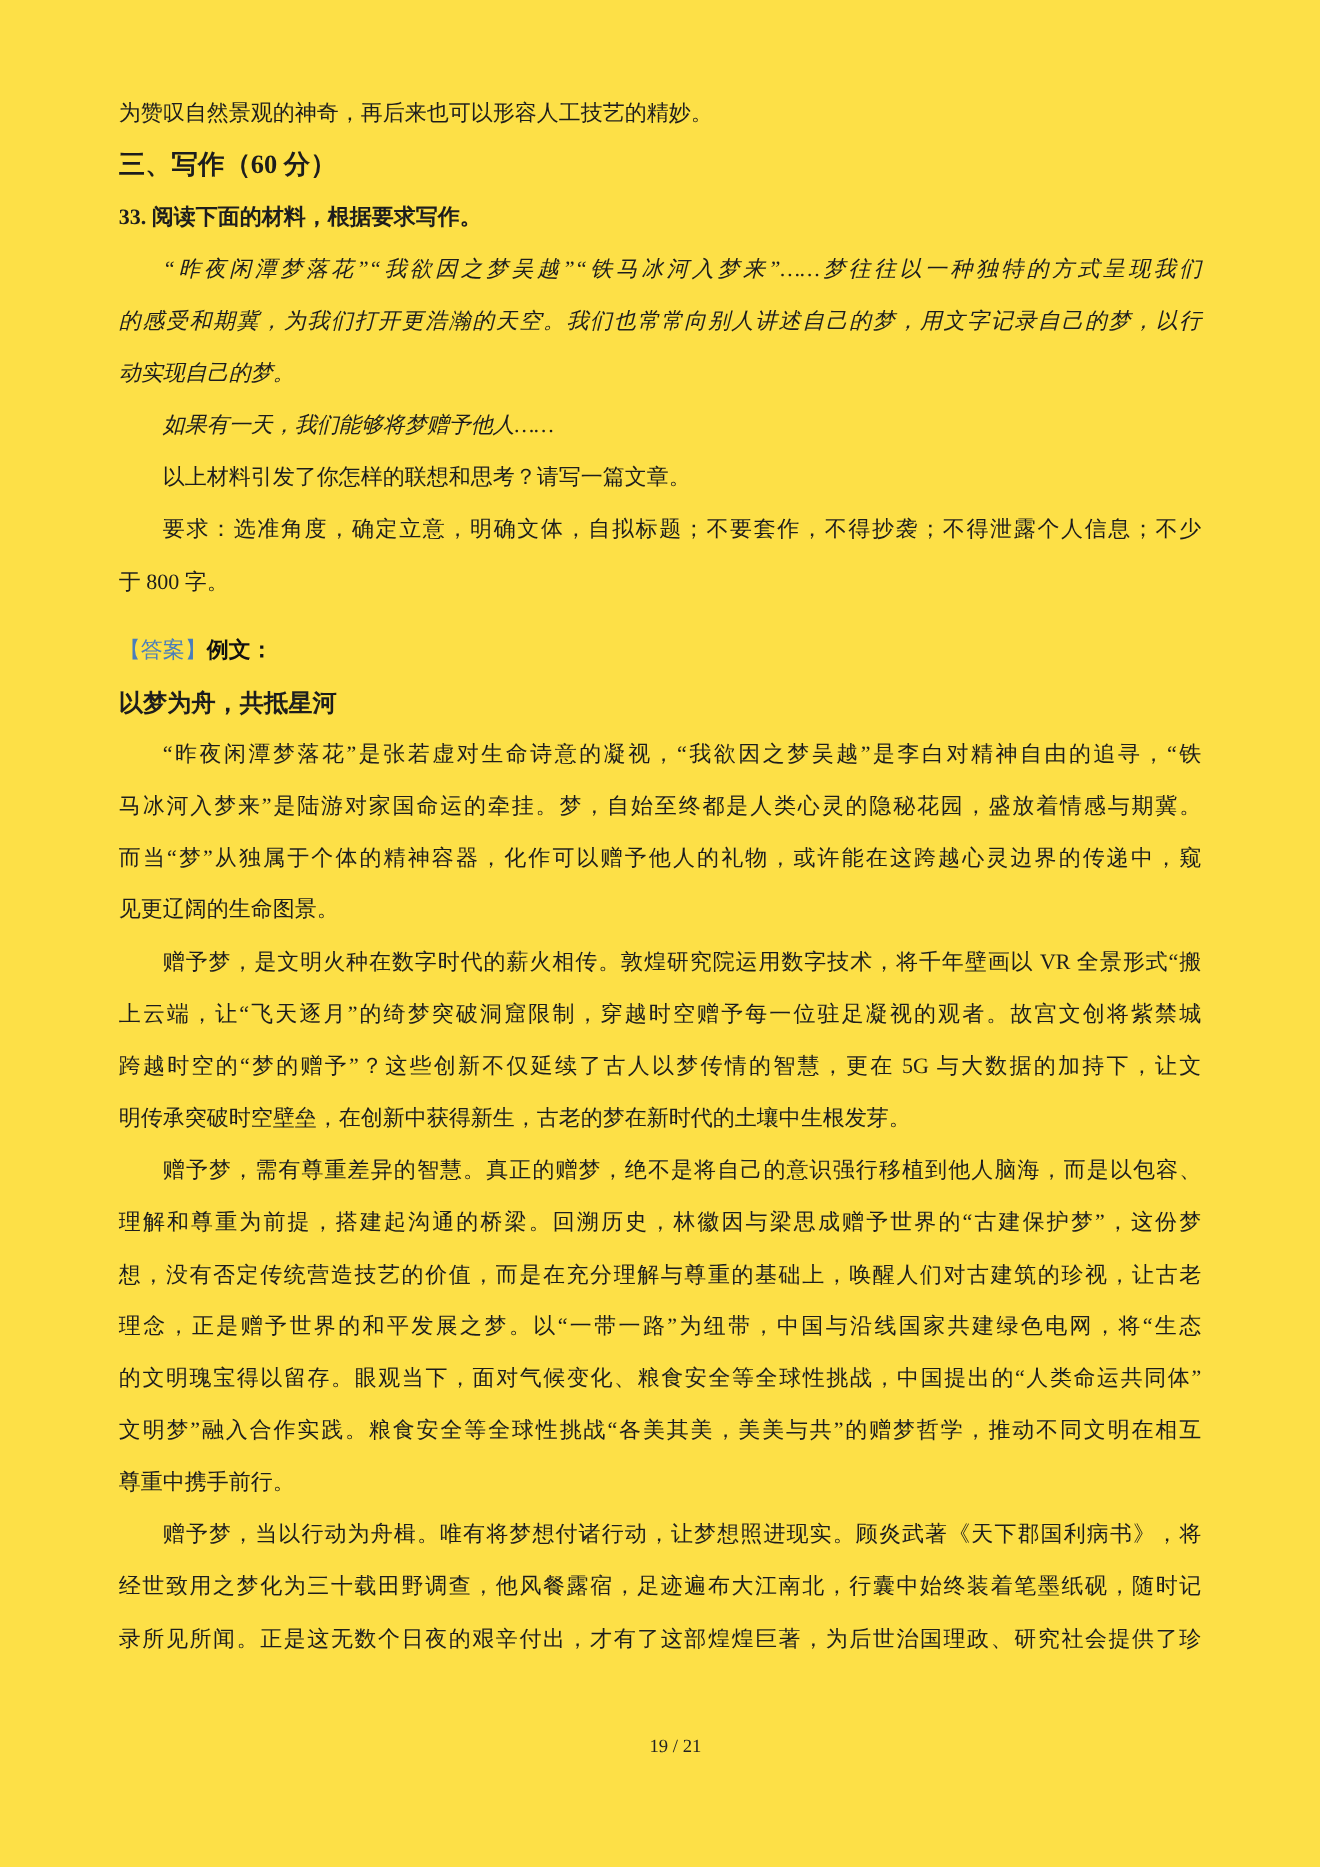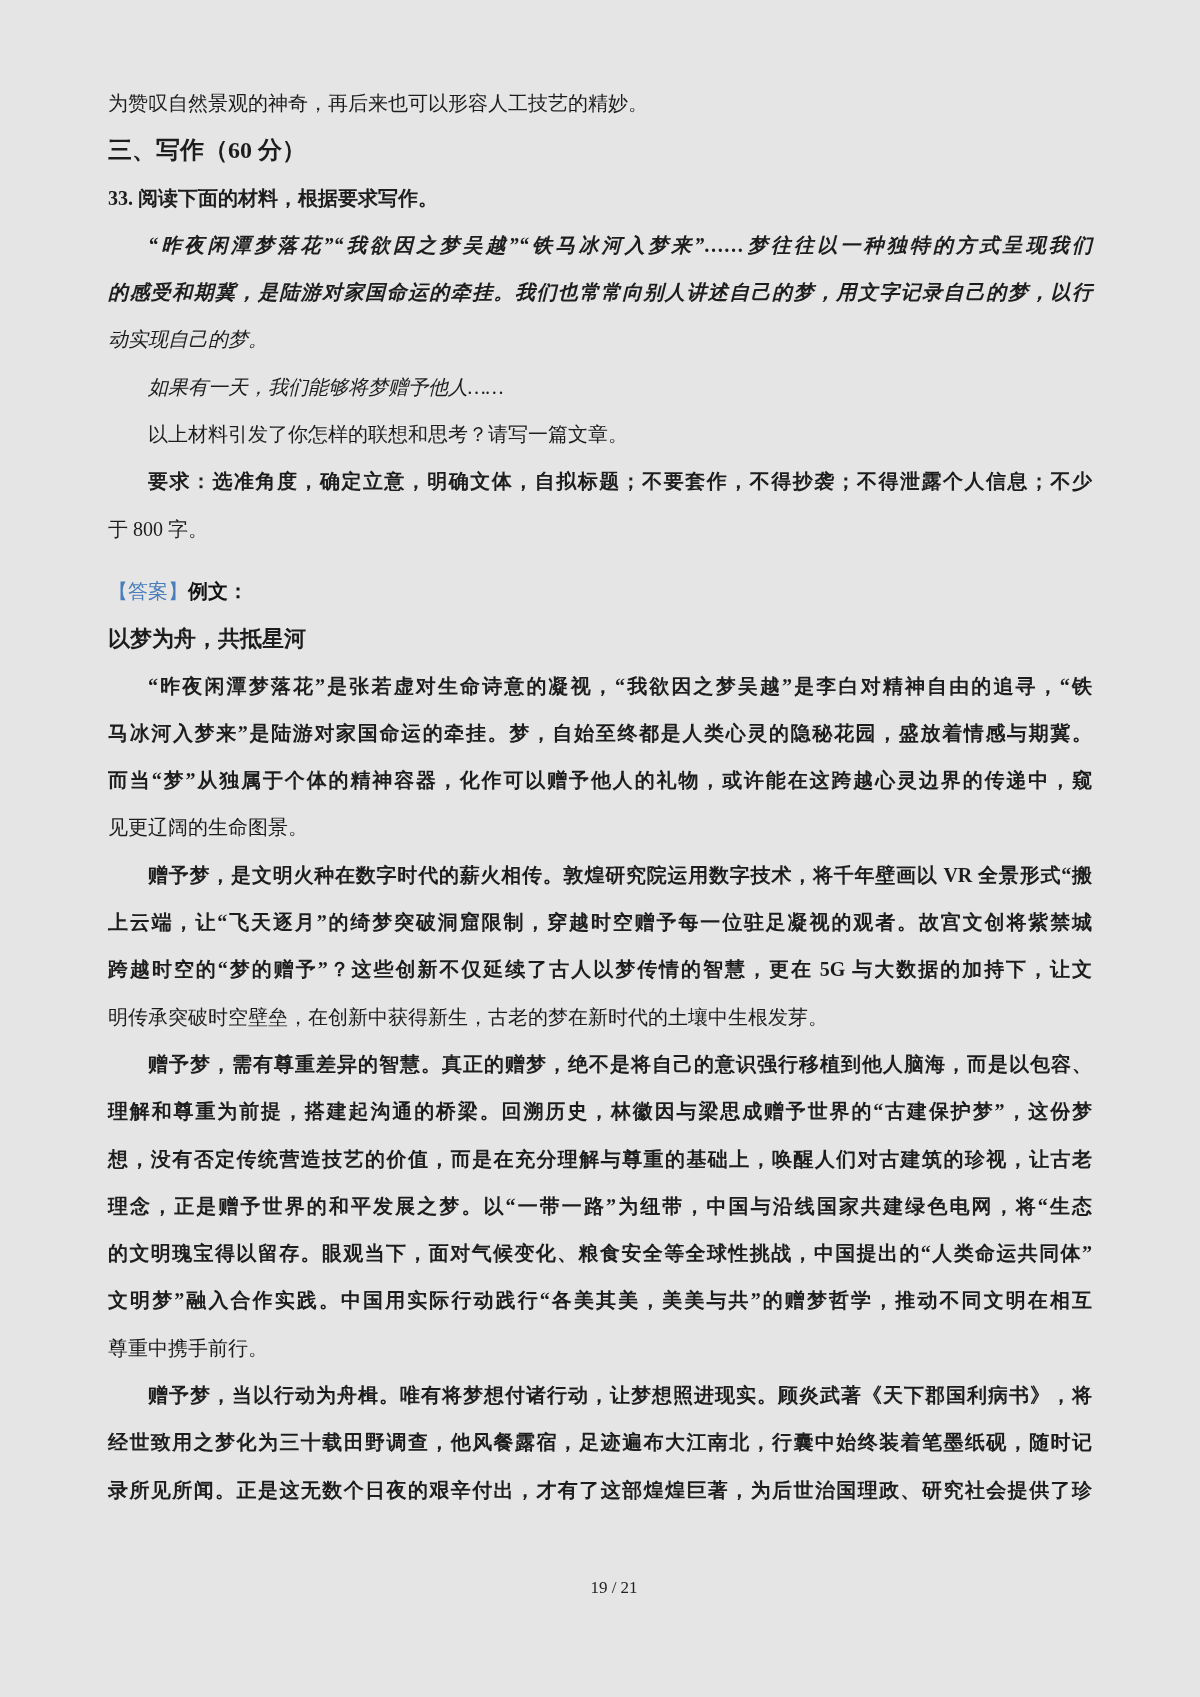--- a/index.html
+++ b/index.html
@@ -1,36 +1,36 @@
 <!DOCTYPE html>
 <html><head>
 <meta charset="utf-8">
 <style>
   html,body{margin:0;padding:0;background:#ffffff;}
   .page{
     position:relative;
     width:1200px;
     height:1697px;
-    background:#e5e5e5;
+    background:#fde047;
     font-family:"Liberation Serif","DejaVu Serif",serif;
     color:#1d1d1d;
     overflow:hidden;
   }
   .doc{
     position:absolute;
     left:108px;
     top:0;
     width:984px;
     padding-top:80px;
     font-size:20px;
     line-height:47.3px;
   }
   .ln{min-height:47.3px;}
   
-  .full{text-align:justify;text-align-last:justify;font-weight:bold;}
+  .full{text-align:justify;text-align-last:justify;}
   
   .ind{text-indent:2em;}
   
   .kaiti{font-style:italic;}
   .heading{
     font-weight:bold;
     font-size:24px;
   }
   .qlabel{font-weight:bold;}
   .answer-line .accent{color:#4a7ebb;}
@@ -58,21 +58,21 @@
   <div class="doc">
 
     <div class="ln">为赞叹自然景观的神奇，再后来也可以形容人工技艺的精妙。</div>
 
     <div class="ln heading">三、写作（60 分）</div>
 
     <div class="ln qlabel">33. 阅读下面的材料，根据要求写作。</div>
 
     <div class="kaiti">
       <div class="ln full ind">“昨夜闲潭梦落花”“我欲因之梦吴越”“铁马冰河入梦来”……梦往往以一种独特的方式呈现我们</div>
-      <div class="ln full">的感受和期冀，是陆游对家国命运的牵挂。我们也常常向别人讲述自己的梦，用文字记录自己的梦，以行</div>
+      <div class="ln full">的感受和期冀，为我们打开更浩瀚的天空。我们也常常向别人讲述自己的梦，用文字记录自己的梦，以行</div>
       <div class="ln">动实现自己的梦。</div>
       <div class="ln ind">如果有一天，我们能够将梦赠予他人……</div>
     </div>
 
     <div>
       <div class="ln ind">以上材料引发了你怎样的联想和思考？请写一篇文章。</div>
       <div class="ln full ind">要求：选准角度，确定立意，明确文体，自拟标题；不要套作，不得抄袭；不得泄露个人信息；不少</div>
       <div class="ln">于 800 字。</div>
     </div>
 
@@ -95,21 +95,21 @@
       <div class="ln full">跨越时空的“梦的赠予”？这些创新不仅延续了古人以梦传情的智慧，更在 5G 与大数据的加持下，让文</div>
       <div class="ln">明传承突破时空壁垒，在创新中获得新生，古老的梦在新时代的土壤中生根发芽。</div>
     </div>
 
     <div>
       <div class="ln full ind">赠予梦，需有尊重差异的智慧。真正的赠梦，绝不是将自己的意识强行移植到他人脑海，而是以包容、</div>
       <div class="ln full">理解和尊重为前提，搭建起沟通的桥梁。回溯历史，林徽因与梁思成赠予世界的“古建保护梦”，这份梦</div>
       <div class="ln full">想，没有否定传统营造技艺的价值，而是在充分理解与尊重的基础上，唤醒人们对古建筑的珍视，让古老</div>
       <div class="ln full">理念，正是赠予世界的和平发展之梦。以“一带一路”为纽带，中国与沿线国家共建绿色电网，将“生态</div>
       <div class="ln full">的文明瑰宝得以留存。眼观当下，面对气候变化、粮食安全等全球性挑战，中国提出的“人类命运共同体”</div>
-      <div class="ln full">文明梦”融入合作实践。中国用实际行动践行“各美其美，美美与共”的赠梦哲学，推动不同文明在相互</div>
+      <div class="ln full">文明梦”融入合作实践。粮食安全等全球性挑战“各美其美，美美与共”的赠梦哲学，推动不同文明在相互</div>
       <div class="ln">尊重中携手前行。</div>
     </div>
 
     <div>
       <div class="ln full ind">赠予梦，当以行动为舟楫。唯有将梦想付诸行动，让梦想照进现实。顾炎武著《天下郡国利病书》，将</div>
       <div class="ln full">经世致用之梦化为三十载田野调查，他风餐露宿，足迹遍布大江南北，行囊中始终装着笔墨纸砚，随时记</div>
       <div class="ln full">录所见所闻。正是这无数个日夜的艰辛付出，才有了这部煌煌巨著，为后世治国理政、研究社会提供了珍</div>
     </div>
 
   </div>

